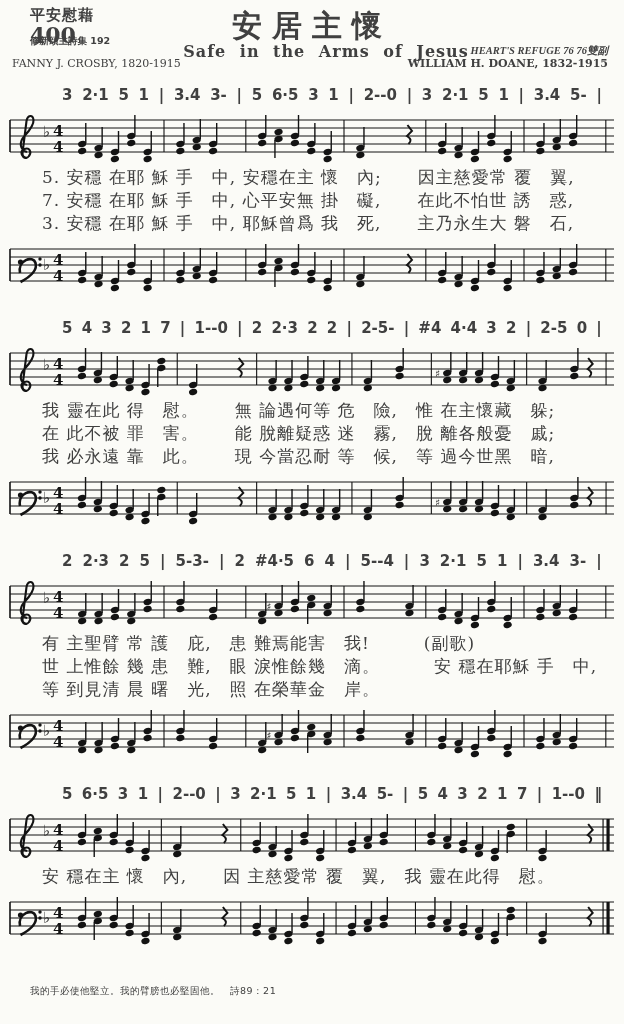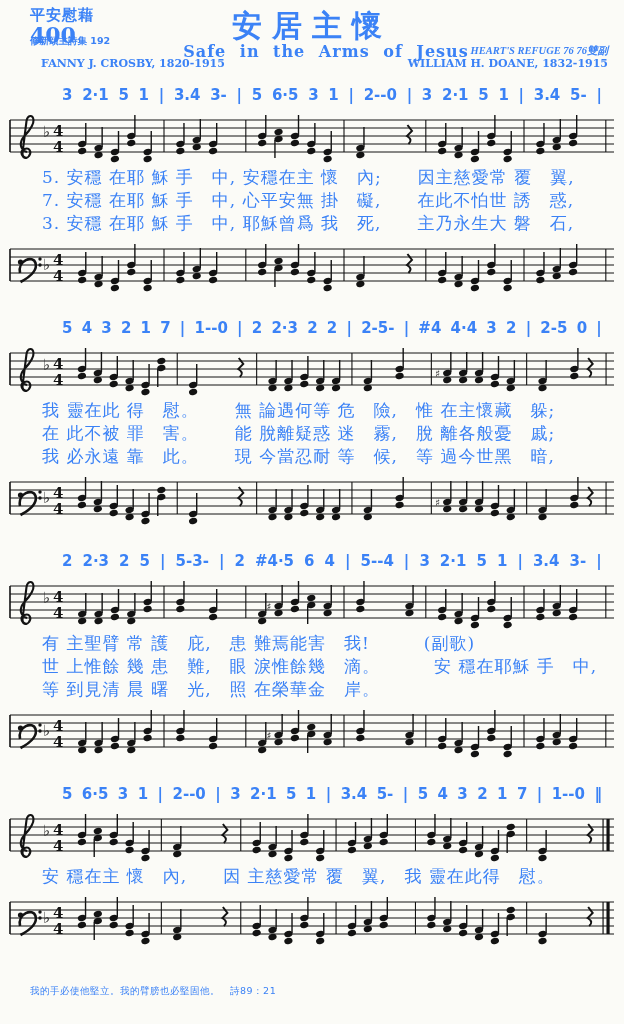--- a/index.html
+++ b/index.html
@@ -1,29 +1,29 @@
 <!DOCTYPE html>
 <html><head>
 <meta charset="utf-8">
 <style>
   html,body{margin:0;padding:0;background:#888;}
   #page{
-    width:624px;height:1024px;background:#fbfbf7;color:#3b82f6;
+    width:624px;height:1024px;background:#fbfbf7;color:#404040;
     font-family:"DejaVu Sans",sans-serif;position:relative;overflow:hidden;
     margin:0 auto;box-sizing:border-box;
   }
   
   #hdr{position:relative;height:86px;}
   .cat{position:absolute;left:30px;top:6px;font-size:15px;font-weight:bold;letter-spacing:1px;}
   .num{position:absolute;left:30px;top:22px;font-size:22px;font-weight:bold;font-family:"DejaVu Serif",serif;}
   .title{position:absolute;left:0;right:0;top:6px;text-align:center;font-size:30px;font-weight:bold;letter-spacing:10px;}
   .subtitle{position:absolute;left:0;right:0;top:42px;text-align:center;
     font-family:"DejaVu Serif",serif;font-size:16px;font-weight:bold;word-spacing:7px;letter-spacing:1px;padding-left:28px;}
   .srcref{position:absolute;left:30px;top:35px;font-size:9.5px;font-weight:bold;}
-  .lyricist{position:absolute;left:41px;top:57px;font-size:11px;font-weight:bold;font-family:"DejaVu Serif",serif;}
+  .lyricist{position:absolute;left:12px;top:57px;font-size:11px;font-weight:normal;font-family:"DejaVu Serif",serif;}
   .tune{position:absolute;right:16px;top:44px;font-size:10.5px;font-weight:bold;font-style:italic;font-family:Liberation Serif, serif;}
   .composer{position:absolute;right:16px;top:57px;font-size:11px;font-weight:bold;font-family:"DejaVu Serif",serif;}
   
   #systems{padding:0 8px;}
   .system{margin-bottom:24px;}
   .system:last-child{margin-bottom:0;}
   .jianpu{display:flex;justify-content:space-between;align-items:baseline;
     padding:0 14px 0 54px;height:20px;font-size:15px;font-weight:bold;white-space:nowrap;}
   .jianpu span{display:inline-block;}
   svg.staff{display:block;width:608px;height:60px;}

